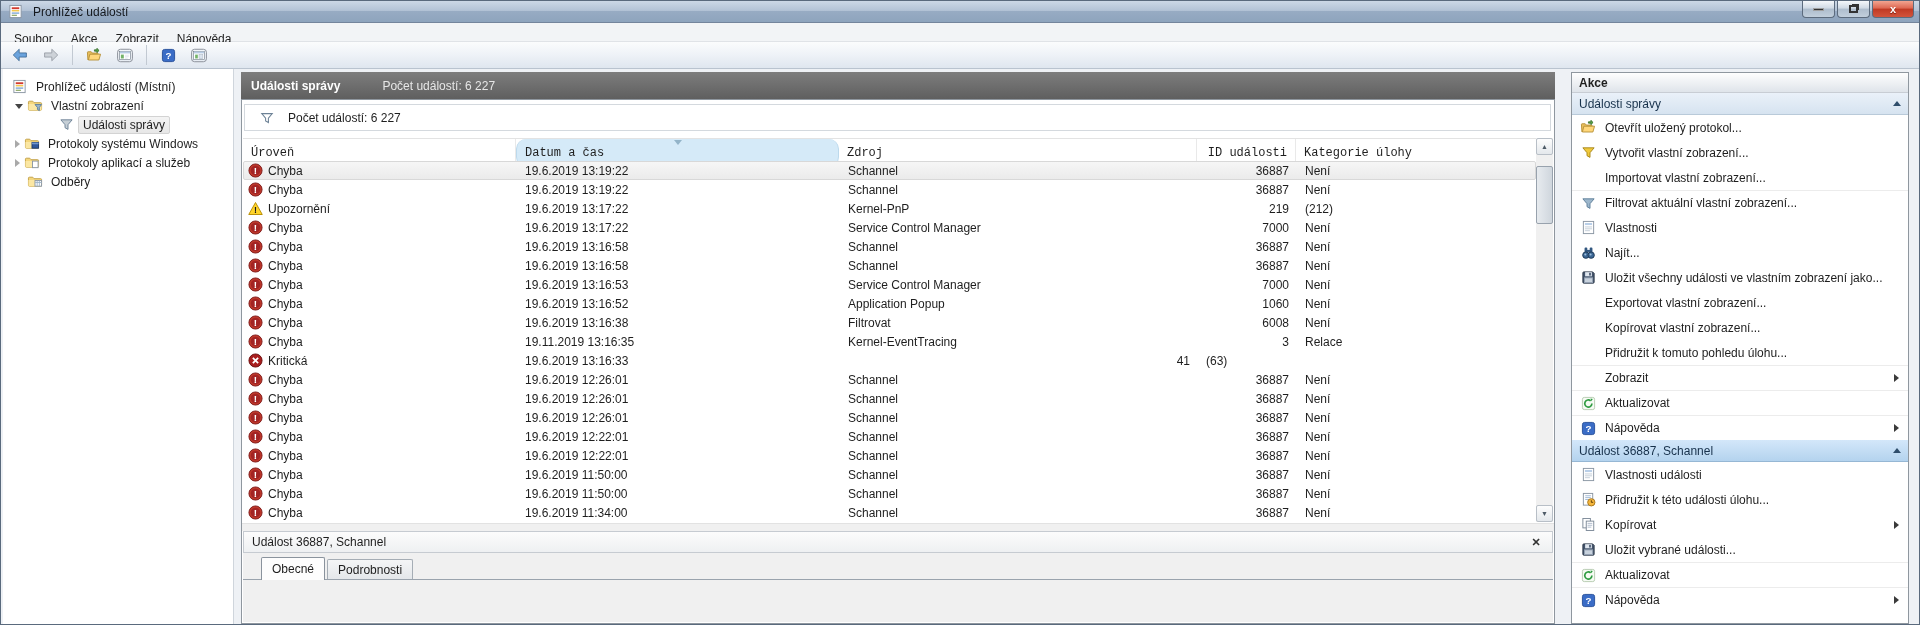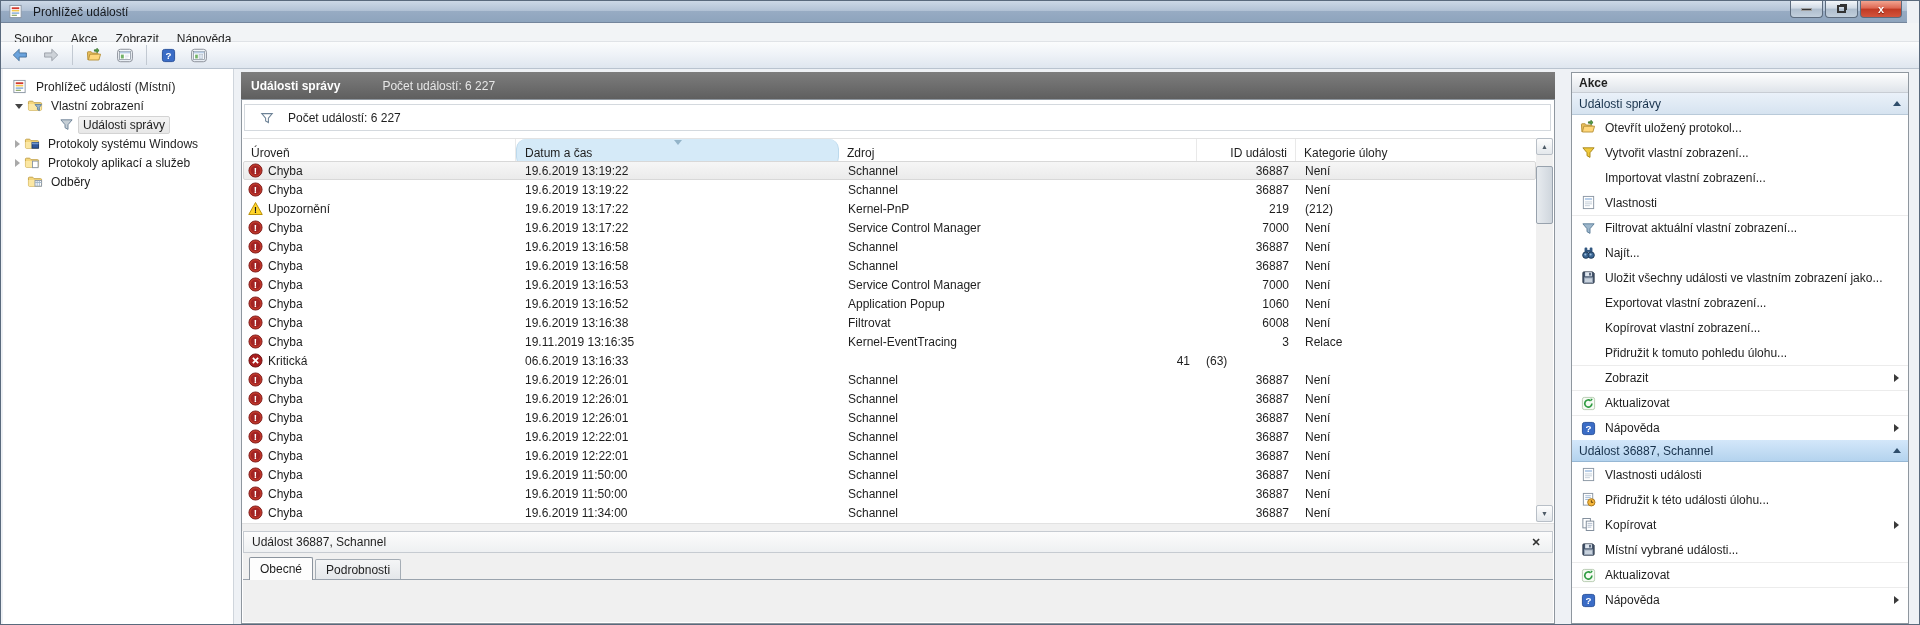--- a/index.html
+++ b/index.html
@@ -3,21 +3,21 @@
 <meta charset="utf-8">
 <style>
   html,body{margin:0;padding:0;background:#d4d9e0;}
   *{box-sizing:border-box;}
   #window{
     position:relative;width:1920px;height:625px;overflow:hidden;
     font-family:"Liberation Sans",sans-serif;font-size:12px;color:#1e1e1e;
     background:#eef1f5;border:1px solid #5a6a7d;
   }
   
-  .titlebar{position:absolute;left:0;top:0;right:12px;height:22px;
+  .titlebar{position:absolute;left:0;top:0;right:0;height:22px;
     background:linear-gradient(180deg,#ccd8e6 0%,#b3c3d6 45%,#97abc3 50%,#8ea4bd 100%);
     border-bottom:1px solid #74859c;display:flex;align-items:center;padding-left:6px;}
   .title-text{margin-left:6px;color:#14181d;}
   .win-controls{position:absolute;right:5px;top:0;display:flex;}
   .wbtn{width:33px;height:17px;border:1px solid #5c6b7d;border-top:none;border-radius:0 0 4px 4px;
     background:linear-gradient(180deg,#f4f7fa 0%,#cfd9e4 45%,#aebdcd 50%,#c2cfdc 100%);
     display:flex;align-items:center;justify-content:center;margin-left:2px;cursor:default;}
   .wbtn.close{width:42px;background:linear-gradient(180deg,#f2a490 0%,#dd6752 45%,#c03a24 50%,#d3543c 100%);}
   .glyph-min{width:11px;height:3px;background:#333;border:1px solid #fff8;}
   .glyph-max{width:9px;height:8px;border:2px solid #333;box-shadow:2px -2px 0 -1px #333;}
@@ -47,21 +47,21 @@
   .center-pane{position:absolute;left:240px;top:71px;width:1314px;bottom:0;}
   .main-header{height:27px;background:linear-gradient(180deg,#7d7d7d,#5f5f5f);
     display:flex;align-items:center;padding-left:10px;color:#fff;}
   .main-header .mtitle{font-weight:bold;}
   .main-header .msub{margin-left:42px;color:#e6e6e6;}
   .main-body{position:absolute;top:27px;left:0;right:0;bottom:0;background:#fff;border:1px solid #8f979f;}
   .filter-box{position:absolute;top:4px;left:2px;right:3px;height:27px;border:1px solid #d4d9de;
     display:flex;align-items:center;padding-left:15px;gap:14px;background:#fff;}
   
   .grid-header{position:absolute;top:38px;left:1px;right:2px;height:30px;display:grid;
-    grid-template-columns:273px 323px 358px 99px 1fr;border-top:1px solid #e3e3e3;border-bottom:1px solid #cfcfcf;background:#fff;}
+    grid-template-columns:273px 323px 358px 99px 1fr;border-top:1px solid #e3e3e3;border-bottom:1px solid #cfcfcf;background:#fff;font-family:Liberation Mono, monospace;}
   .gh-cell{display:flex;align-items:center;padding-left:8px;border-right:1px solid #e9e9e9;position:relative;}
   .gh-cell.sorted{background:#d5eaf8;border-left:1px solid #bcd9ec;border-right:1px solid #bcd9ec;border-radius:10px;}
   .gh-cell.num{justify-content:flex-end;padding-right:8px;}
   .sort-marker{position:absolute;top:1px;left:50%;margin-left:-4px;width:0;height:0;
     border-left:4px solid transparent;border-right:4px solid transparent;border-top:5px solid #93b4c9;}
   .grid-rows{position:absolute;top:61px;left:1px;right:18px;height:361px;overflow:hidden;}
   .grow{height:19px;display:grid;grid-template-columns:273px 323px 358px 99px 1fr;align-items:center;border:1px solid transparent;}
   .grow.selected{background:linear-gradient(180deg,#f6f6f6,#ebebeb);border:1px solid #d8d8d8;border-radius:2px;}
   .gcell{padding-left:8px;white-space:nowrap;overflow:hidden;}
   .gcell.level{display:flex;align-items:center;gap:5px;padding-left:4px;}
@@ -75,21 +75,21 @@
   .sthumb{position:absolute;left:0;top:28px;width:17px;height:58px;border:1px solid #98a2ad;border-radius:2px;
     background:linear-gradient(90deg,#e7ebef,#cfd6dd);}
   
   .hsplit{position:absolute;left:0;right:0;top:423px;height:8px;background:#f0f0f0;border-top:1px solid #e2e2e2;}
   .preview{position:absolute;left:1px;right:1px;top:431px;bottom:1px;background:#f0f0f0;}
   .pv-header{height:22px;background:linear-gradient(180deg,#fcfcfc,#eef0f2);border:1px solid #c6cbd1;
     display:flex;align-items:center;padding:0 8px;}
   .pv-title{flex:1;}
   .pv-close{width:16px;height:16px;display:flex;align-items:center;justify-content:center;
     font-size:11px;color:#333;font-weight:bold;}
-  .pv-tabs{display:flex;align-items:flex-end;height:27px;padding-left:6px;border-bottom:1px solid #9aa3ad;}
+  .pv-tabs{display:flex;align-items:flex-end;height:27px;padding-left:18px;border-bottom:1px solid #9aa3ad;}
   .tab{height:20px;line-height:20px;padding:0 10px;border:1px solid #a5adb5;border-bottom:none;
     background:linear-gradient(180deg,#f4f5f6,#e4e7ea);border-radius:2px 2px 0 0;margin-right:2px;}
   .tab.active{height:23px;line-height:23px;background:#fdfdfd;margin-bottom:-1px;border-color:#8a939d;}
   .pv-msg{position:absolute;left:17px;right:36px;top:77px;bottom:0;background:#fff;
     border:1px solid #a7b0ba;padding:3px 8px;}
   
   .actions-pane{position:absolute;left:1570px;top:71px;width:338px;bottom:0;background:#fff;border:1px solid #8f979f;}
   .actions-title{height:20px;line-height:20px;font-weight:bold;padding-left:7px;
     background:linear-gradient(180deg,#fefefe,#dfe4ea);border-bottom:1px solid #c8cdd4;}
   .asec-header{height:22px;display:flex;align-items:center;padding:0 7px;
@@ -464,21 +464,21 @@
           <div class="grow">
             <div class="gcell level">
               <span class="sicon">
                 <svg width="15" height="15" viewBox="0 0 16 16">
                   <circle cx="8" cy="8" r="7" fill="#a81e1e" stroke="#6d0f0f"></circle>
                   <path d="M5.2 5.2 L10.8 10.8 M10.8 5.2 L5.2 10.8" stroke="#fff" stroke-width="1.9"></path>
                 </svg>
               </span>
               <span>Kritická</span>
             </div>
-            <div class="gcell">06.6.2019 13:16:33</div>
+            <div class="gcell">19.6.2019 13:16:33</div>
             <div class="gcell num">41</div>
             <div class="gcell">(63)</div>
           </div>
           <div class="grow">
             <div class="gcell level">
               <span class="sicon">
                 <svg width="15" height="15" viewBox="0 0 16 16">
                   <circle cx="8" cy="8" r="7" fill="#c0392b" stroke="#7e1a1a"></circle>
                   <circle cx="8" cy="8" r="5.1" fill="#a32424"></circle>
                   <text x="8" y="12.1" text-anchor="middle" font-size="10.5" font-weight="bold" fill="#fff">!</text>
@@ -647,37 +647,37 @@
             </svg>
           </span>
           <span class="alabel">Vytvořit vlastní zobrazení...</span>
         </div>
         <div class="action-item">
           <span class="aicon">
             <svg width="15" height="15" viewBox="0 0 16 16"></svg>
           </span>
           <span class="alabel">Importovat vlastní zobrazení...</span>
         </div>
+        <div class="action-item sep">
+          <span class="aicon">
+            <svg width="15" height="15" viewBox="0 0 16 16">
+              <path d="M2 3 H14 L9.6 8.2 V13.2 L6.4 11.4 V8.2 Z" fill="#9db7cc" stroke="#5e7f9a"></path>
+            </svg>
+          </span>
+          <span class="alabel">Filtrovat aktuální vlastní zobrazení...</span>
+        </div>
         <div class="action-item">
           <span class="aicon">
             <svg width="15" height="15" viewBox="0 0 16 16">
               <rect x="2.5" y="1.5" width="11" height="13" fill="#fff" stroke="#8a96a3"></rect>
               <rect x="4.2" y="3.2" width="7.6" height="2.2" fill="#b9cfe8"></rect>
               <path d="M4.2 7.4 H11.8 M4.2 9.4 H11.8 M4.2 11.4 H9.5" stroke="#c3cdd8"></path>
             </svg>
           </span>
           <span class="alabel">Vlastnosti</span>
-        </div>
-        <div class="action-item sep">
-          <span class="aicon">
-            <svg width="15" height="15" viewBox="0 0 16 16">
-              <path d="M2 3 H14 L9.6 8.2 V13.2 L6.4 11.4 V8.2 Z" fill="#9db7cc" stroke="#5e7f9a"></path>
-            </svg>
-          </span>
-          <span class="alabel">Filtrovat aktuální vlastní zobrazení...</span>
         </div>
         <div class="action-item">
           <span class="aicon">
             <svg width="15" height="15" viewBox="0 0 16 16">
               <rect x="3.8" y="2.6" width="2.9" height="6" rx="1" fill="#31567f"></rect>
               <rect x="9.3" y="2.6" width="2.9" height="6" rx="1" fill="#31567f"></rect>
               <rect x="6.4" y="5.2" width="3.2" height="2.2" fill="#31567f"></rect>
               <circle cx="5.2" cy="10.8" r="3.4" fill="#3c6795" stroke="#1f3a57"></circle>
               <circle cx="10.8" cy="10.8" r="3.4" fill="#3c6795" stroke="#1f3a57"></circle>
               <circle cx="4.6" cy="10.2" r="1.1" fill="#9fc0de"></circle>
@@ -780,21 +780,21 @@
         </div>
         <div class="action-item">
           <span class="aicon">
             <svg width="15" height="15" viewBox="0 0 16 16">
               <path d="M2 3 Q2 2 3 2 H12.4 L14 3.6 V13 Q14 14 13 14 H3 Q2 14 2 13 Z" fill="#44546c" stroke="#2a3646"></path>
               <rect x="4.4" y="2.3" width="7.2" height="4.4" fill="#dfe6ee"></rect>
               <rect x="8.7" y="3" width="1.8" height="2.9" fill="#44546c"></rect>
               <rect x="3.7" y="8.4" width="8.7" height="5" fill="#c8d2dd" stroke="#93a1b2"></rect>
             </svg>
           </span>
-          <span class="alabel">Místní vybrané události...</span>
+          <span class="alabel">Uložit vybrané události...</span>
         </div>
         <div class="action-item sep">
           <span class="aicon">
             <svg width="15" height="15" viewBox="0 0 16 16">
               <rect x="1.5" y="1.5" width="13" height="13" rx="2" fill="#f6fbf4" stroke="#b5cbb0"></rect>
               <path d="M11.6 8 a3.8 3.8 0 1 1-1.3-2.85" fill="none" stroke="#2e9b40" stroke-width="1.8"></path>
               <path d="M10.2 2.6 L12.6 3.2 L11 5.6 Z" fill="#2e9b40"></path>
             </svg>
           </span>
           <span class="alabel">Aktualizovat</span>

